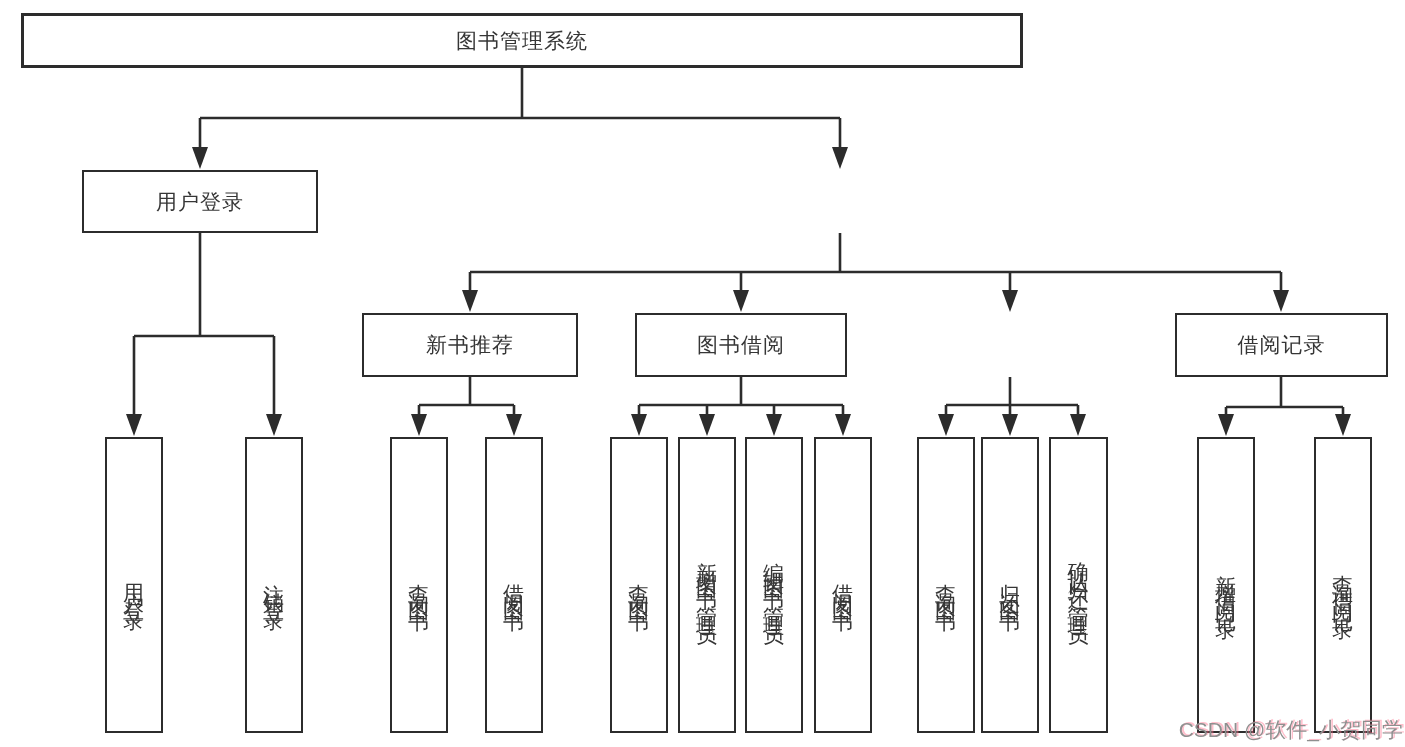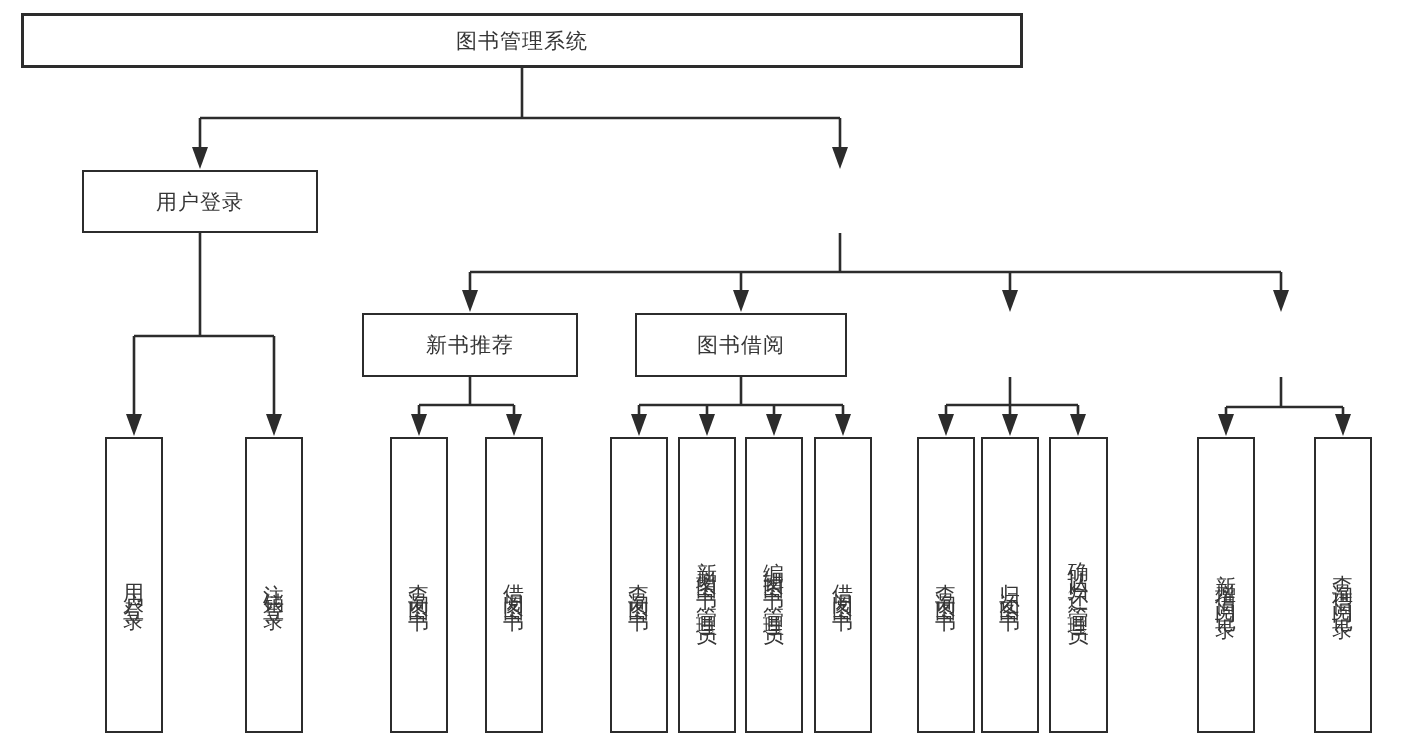--- a/index.html
+++ b/index.html
@@ -98,20 +98,23 @@
   <div class="node" style="left:82px; top:170px; width:236px; height:63px">
     <span class="hlabel">用户登录</span>
   </div>
 
   <div class="node" style="left:362px; top:313px; width:216px; height:64px">
     <span class="hlabel">新书推荐</span>
   </div>
   <div class="node" style="left:635px; top:313px; width:212px; height:64px">
     <span class="hlabel">图书借阅</span>
   </div>
+  <div class="node" style="left:1175px; top:313px; width:213px; height:64px">
+    <span class="hlabel">借阅记录</span>
+  </div>
 
   <div class="node leaf" style="left:105px">
     <span class="vtext">用户登录</span>
   </div>
   <div class="node leaf" style="left:245px">
     <span class="vtext">注销登录</span>
   </div>
 
   <div class="node leaf" style="left:390px">
     <span class="vtext">查询图书</span>
@@ -143,14 +146,15 @@
     <span class="vtext">确认归还（管理员）</span>
   </div>
 
   <div class="node leaf" style="left:1197px">
     <span class="vtext">新增借阅记录</span>
   </div>
   <div class="node leaf" style="left:1314px">
     <span class="vtext">查询借阅记录</span>
   </div>
 
+  <div class="watermark">CSDN @软件_小贺同学</div>
 
 </div>
 
 </body></html>

